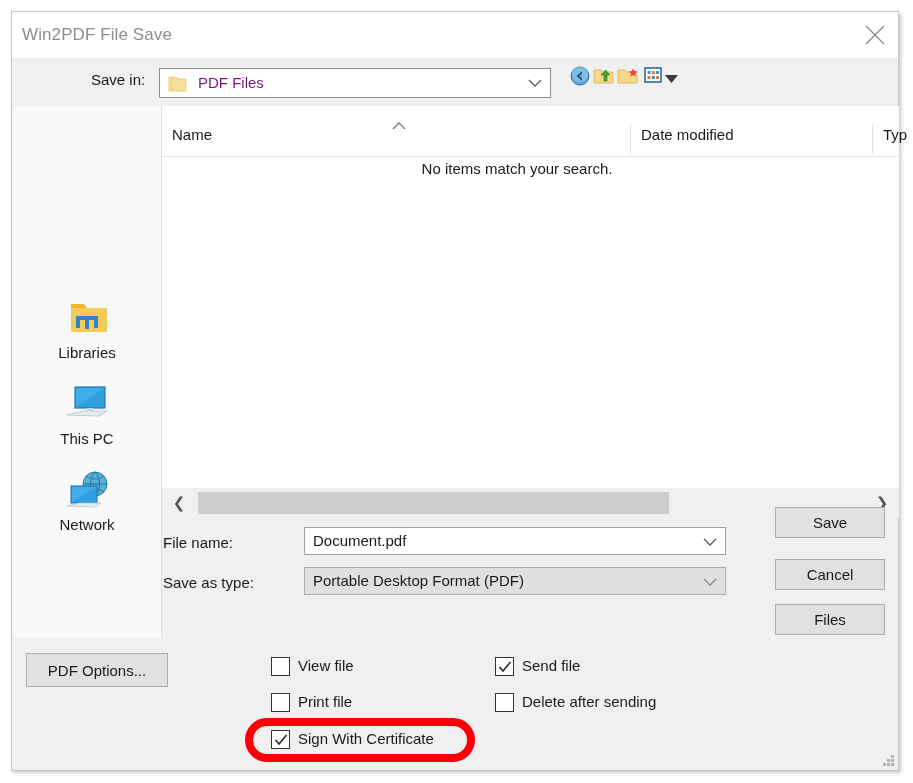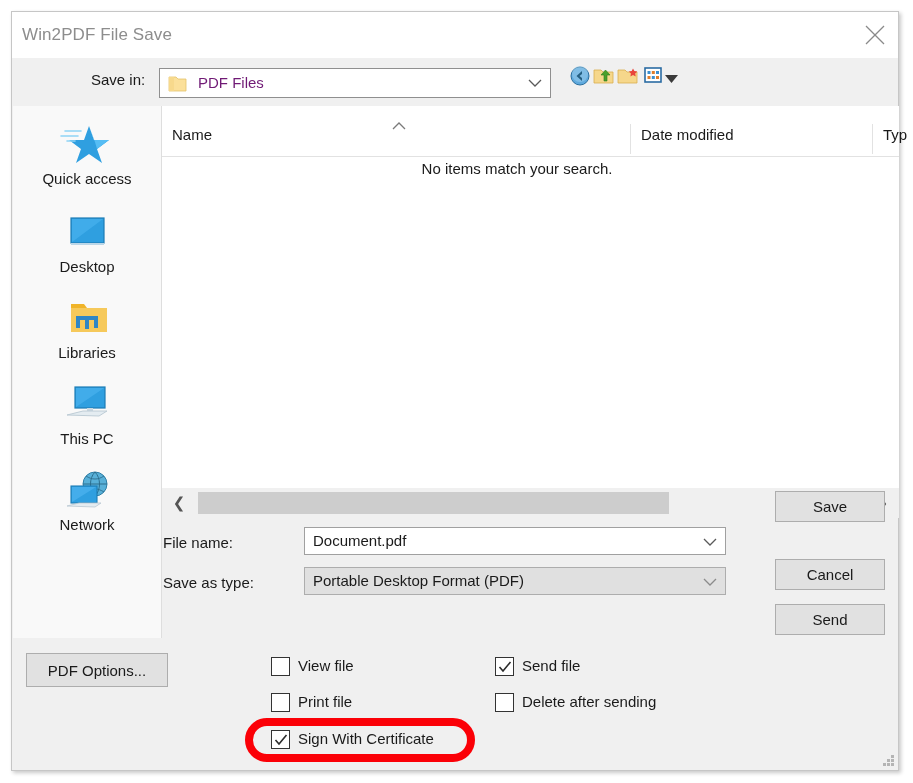--- a/index.html
+++ b/index.html
@@ -379,41 +379,21 @@
         <div class="tool-btn" style="left:96px;top:4px;width:16px;">
           <svg width="13" height="9" viewBox="0 0 13 9">
             <polygon points="0,1 13,1 6.5,9" fill="#3a3a3a"></polygon>
           </svg>
         </div>
       </div>
     </div>
 
     <div class="sidebar">
 
-      <div class="place" style="top:16px;">
-        <svg class="place-icon" width="56" height="44" viewBox="0 0 56 44">
-          <path d="M30 4 L35 18 L50 18 L38 27 L43 41 L30 32 L17 41 L22 27 L10 18 L25 18 Z" fill="#2f9fe0"></path>
-          <path d="M30 4 L35 18 L50 18 L38 27 L36 20 Z" fill="#56bdf4"></path>
-          <g stroke="#8fd3f5" stroke-width="1.6" stroke-linecap="round">
-            <line x1="6" y1="9" x2="22" y2="9"></line>
-            <line x1="2" y1="14" x2="19" y2="14"></line>
-            <line x1="8" y1="19" x2="16" y2="19"></line>
-          </g>
-        </svg>
-        <span class="place-label">Quick access</span>
-      </div>
-
-      <div class="place" style="top:104px;">
-        <svg class="place-icon" width="56" height="44" viewBox="0 0 56 44">
-          <rect x="12" y="8" width="33" height="25" fill="#2f9fe0" stroke="#1d7cb5" stroke-width="1.2"></rect>
-          <path d="M13 9 L44 9 L13 32 Z" fill="#49b3ef" opacity="0.65"></path>
-          <rect x="12" y="33" width="33" height="2" fill="#bcd7e8"></rect>
-        </svg>
-        <span class="place-label">Desktop</span>
-      </div>
+
 
       <div class="place" style="top:190px;">
         <svg class="place-icon" width="56" height="44" viewBox="0 0 56 44">
           <path d="M12 8 h13 l3 4 h17 v24 h-33 z" fill="#f0b429"></path>
           <path d="M12 12 h36 v24 h-36 z" fill="#f6c95b"></path>
           <path d="M19 32 v-10 h18 v10" fill="none" stroke="#2f86c5" stroke-width="4"></path>
           <rect x="26" y="22" width="4" height="11" fill="#2f86c5"></rect>
         </svg>
         <span class="place-label">Libraries</span>
       </div>
@@ -476,23 +456,23 @@
     </div>
 
     <div class="form-label" style="left:151px; top:562px;">Save as type:</div>
     <div class="field gray" style="left:292px; top:548px; width:422px;">
       <div class="field-text">Portable Desktop Format (PDF)</div>
       <svg class="combo-chevron" style="top:9px;" width="14" height="10" viewBox="0 0 14 10">
         <polyline points="1,2 7,8 13,2" fill="none" stroke="#8b8b8b" stroke-width="1.3"></polyline>
       </svg>
     </div>
 
-    <button class="btn" style="left:763px; top:479px; width:110px; height:31px;">Save</button>
+    <button class="btn" style="left:763px; top:495px; width:110px; height:31px;">Save</button>
     <button class="btn" style="left:763px; top:547px; width:110px; height:31px;">Cancel</button>
-    <button class="btn" style="left:763px; top:592px; width:110px; height:31px;">Send</button>
+    <button class="btn" style="left:763px; top:592px; width:110px; height:31px;">Files</button>
     <button class="btn" style="left:14px; top:641px; width:142px; height:34px;">PDF Options...</button>
 
     <div class="cb-row" style="left:259px; top:645px;">
       <div class="cb-box"></div>
       <div class="cb-label">View file</div>
     </div>
 
     <div class="cb-row" style="left:259px; top:681px;">
       <div class="cb-box"></div>
       <div class="cb-label">Print file</div>

